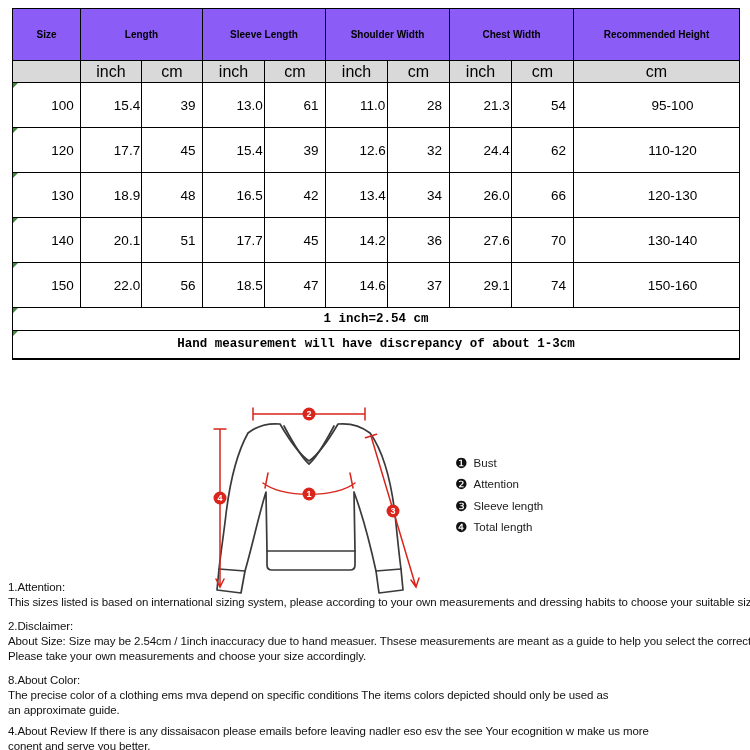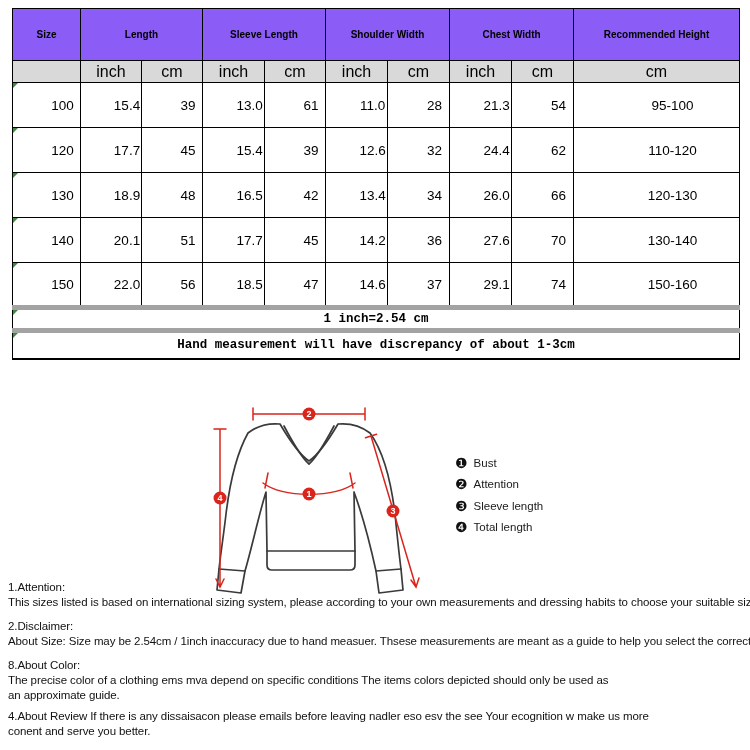--- a/index.html
+++ b/index.html
@@ -9,21 +9,21 @@
 
   
   table.size-table { position:absolute; left:12px; top:8px; border-collapse:collapse;
                      table-layout:fixed; width:727px; }
   table.size-table th, table.size-table td { border:1px solid #000; text-align:center;
                      vertical-align:middle; padding:0; overflow:hidden; }
   tr.hdr th { height:52px; background:#8b5cf6; font-size:10px; font-weight:bold; line-height:1.3; }
   tr.sub td { height:22px; background:#d9d9d9; font-size:16px; font-weight:normal; }
   tr.data td { height:45px; font-size:13.5px;padding-left:32px; }
   tr.note td { font-family:"Liberation Mono", monospace; font-weight:bold; font-size:12.5px;
-               border-top:5px solid #a3a3a3; }
+               border-top:1px solid #a3a3a3; }
   tr.note1 td { height:23px; }
   tr.note2 td { height:28px; border-bottom:2px solid #000; }
   td.gt { position:relative; }
   td.gt::before { content:""; position:absolute; top:0; left:0; width:0; height:0;
                   border-top:5px solid #3c8c3c; border-right:5px solid transparent; }
 
   
   .diagram { position:absolute; left:193px; top:399px; width:282px; height:212px; }
   .legend { position:absolute; left:455px; top:452px; }
   .legend-item { display:flex; align-items:center; height:21.5px; font-size:11.5px; color:#1a1a1a; }
@@ -199,20 +199,21 @@
   </div>
 
   <div class="notes">
     <div class="sec sec-1">
       <div class="line">1.Attention:</div>
       <div class="line">This sizes listed is based on international sizing system, please according to your own measurements and dressing habits to choose your suitable size.</div>
     </div>
     <div class="sec sec-2">
       <div class="line">2.Disclaimer:</div>
       <div class="line">About Size: Size may be 2.54cm / 1inch inaccuracy due to hand measuer. Thsese measurements are meant as a guide to help you select the correct size.</div>
+      <div class="line">Please take your own measurements and choose your size accordingly.</div>
     </div>
     <div class="sec sec-3">
       <div class="line">8.About Color:</div>
       <div class="line">The precise color of a clothing ems mva depend on specific conditions The items colors depicted should only be used as</div>
       <div class="line">an approximate guide.</div>
     </div>
     <div class="sec sec-4">
       <div class="line">4.About Review If there is any dissaisacon please emails before leaving nadler eso esv the see Your ecognition w make us more</div>
       <div class="line">conent and serve you better.</div>
     </div>

